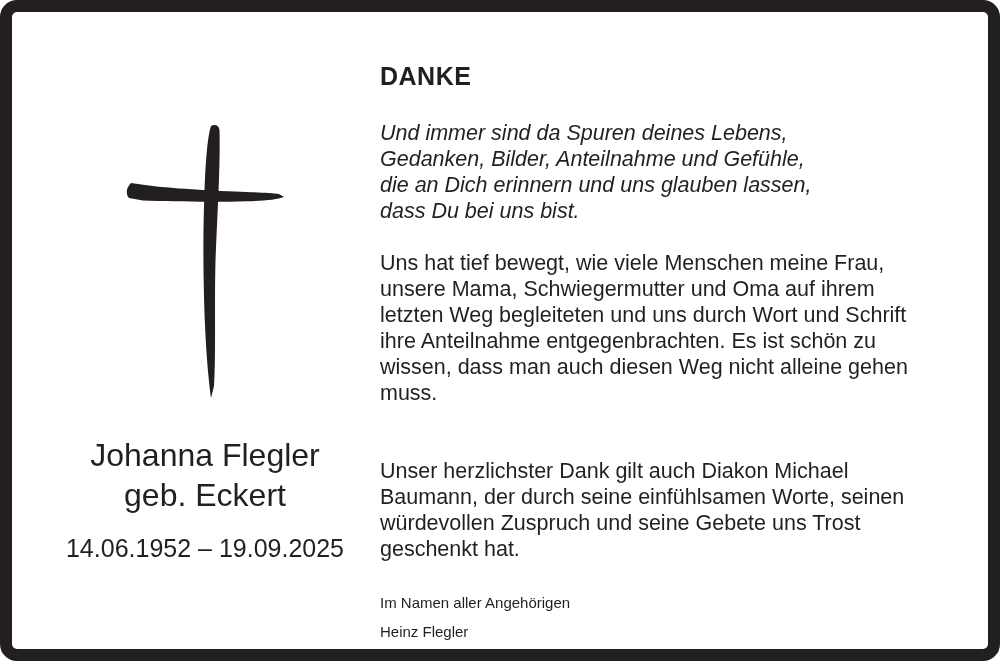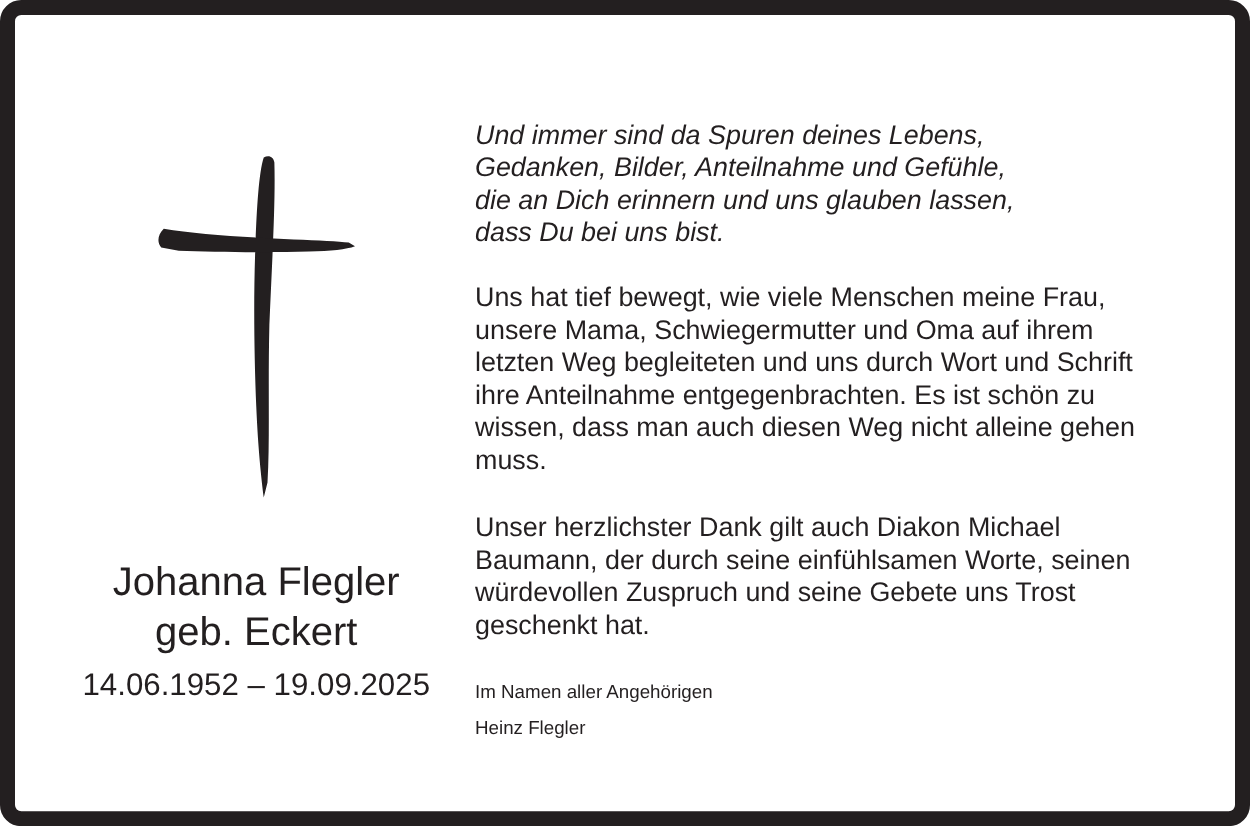--- a/index.html
+++ b/index.html
@@ -18,21 +18,21 @@
     border:12px solid var(--ink);
     border-radius:17px;
     background:var(--paper);
   }
   
   .cross{
     position:absolute;left:95px;top:108px;width:200px;height:280px;
   }
   .cross path{fill:var(--ink);}
   .name-block{
-    position:absolute;left:28px;top:433px;width:330px;
+    position:absolute;left:28px;top:423px;width:330px;
     text-align:center;
     font-size:32px;line-height:40px;
     white-space:pre-line;
   }
   .dates{
     position:absolute;left:18px;top:521px;width:350px;
     text-align:center;
     font-size:25px;line-height:30px;
   }
   
@@ -48,21 +48,21 @@
     font-style:italic;
     font-size:21.5px;line-height:26px;
     white-space:pre-line;
   }
   .para1{
     margin-top:26px;
     font-size:21.5px;line-height:26px;
     white-space:pre-line;
   }
   .para2{
-    margin-top:28px;
+    margin-top:52px;
     font-size:21.5px;line-height:26px;
     white-space:pre-line;
   }
   .signature{
     margin-top:26px;
     font-size:15px;line-height:29px;
     white-space:pre-line;
   }
 </style>
 </head>
@@ -90,20 +90,21 @@
              L 22 78
              C 18.5 74, 19 68, 24 63 Z"></path>
   </svg>
 
   <div class="name-block">Johanna Flegler
 geb. Eckert</div>
 
   <div class="dates">14.06.1952 – 19.09.2025</div>
 
   <div class="right-col">
+    <h1 class="title">DANKE</h1>
 
     <div class="poem">Und immer sind da Spuren deines Lebens,
 Gedanken, Bilder, Anteilnahme und Gefühle,
 die an Dich erinnern und uns glauben lassen,
 dass Du bei uns bist.</div>
 
     <div class="para1">Uns hat tief bewegt, wie viele Menschen meine Frau,
 unsere Mama, Schwiegermutter und Oma auf ihrem
 letzten Weg begleiteten und uns durch Wort und Schrift
 ihre Anteilnahme entgegenbrachten. Es ist schön zu

